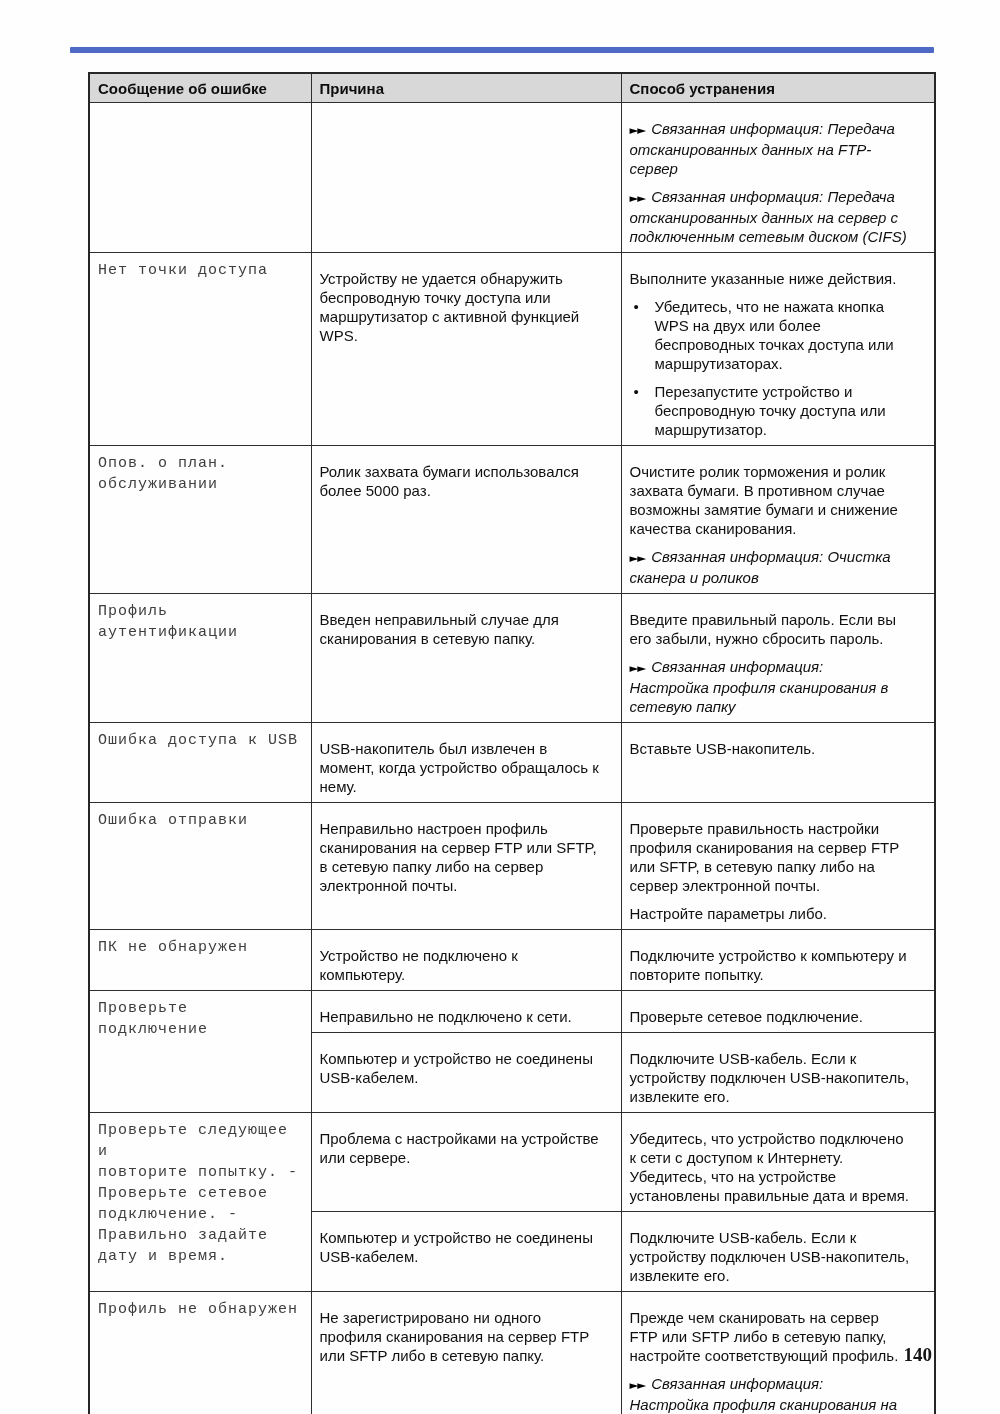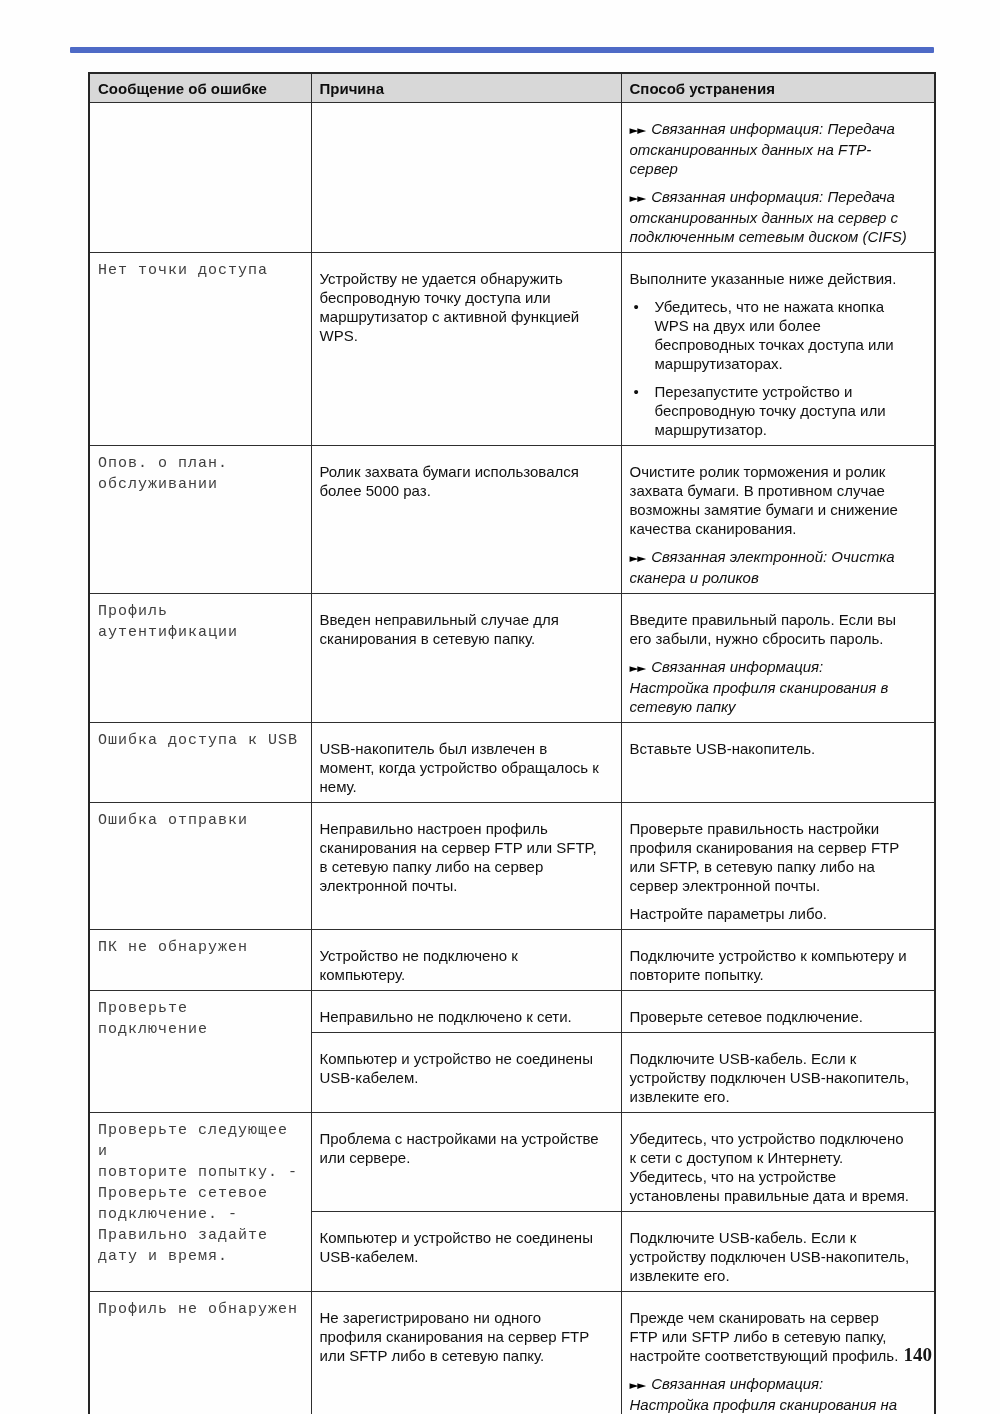--- a/index.html
+++ b/index.html
@@ -159,21 +159,21 @@
 обслуживании</span></td>
         <td>
           <p>Ролик захвата бумаги использовался
 более 5000 раз.</p>
         </td>
         <td>
           <p>Очистите ролик торможения и ролик
 захвата бумаги. В противном случае
 возможны замятие бумаги и снижение
 качества сканирования.</p>
-          <p class="related"><span class="arr">►►</span><span class="rel">Связанная электронной: Очистка
+          <p class="related"><span class="arr">►►</span><span class="rel">Связанная информация: Очистка
 сканера и роликов</span></p>
         </td>
       </tr>
 
       <tr>
         <td class="msg"><span class="pre">Профиль аутентификации</span></td>
         <td>
           <p>Введен неправильный случае для
 сканирования в сетевую папку.</p>
         </td>

